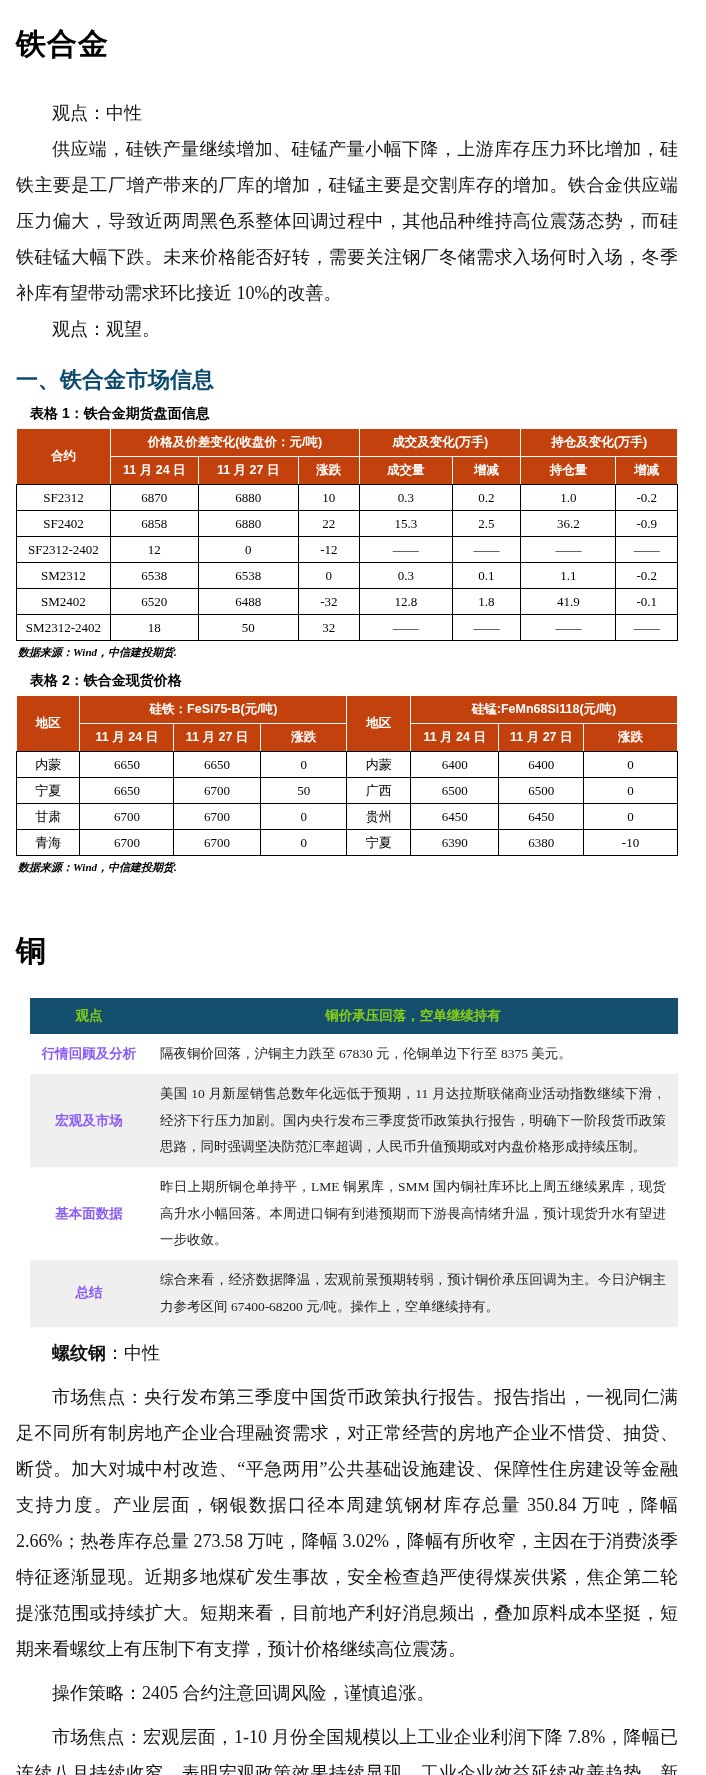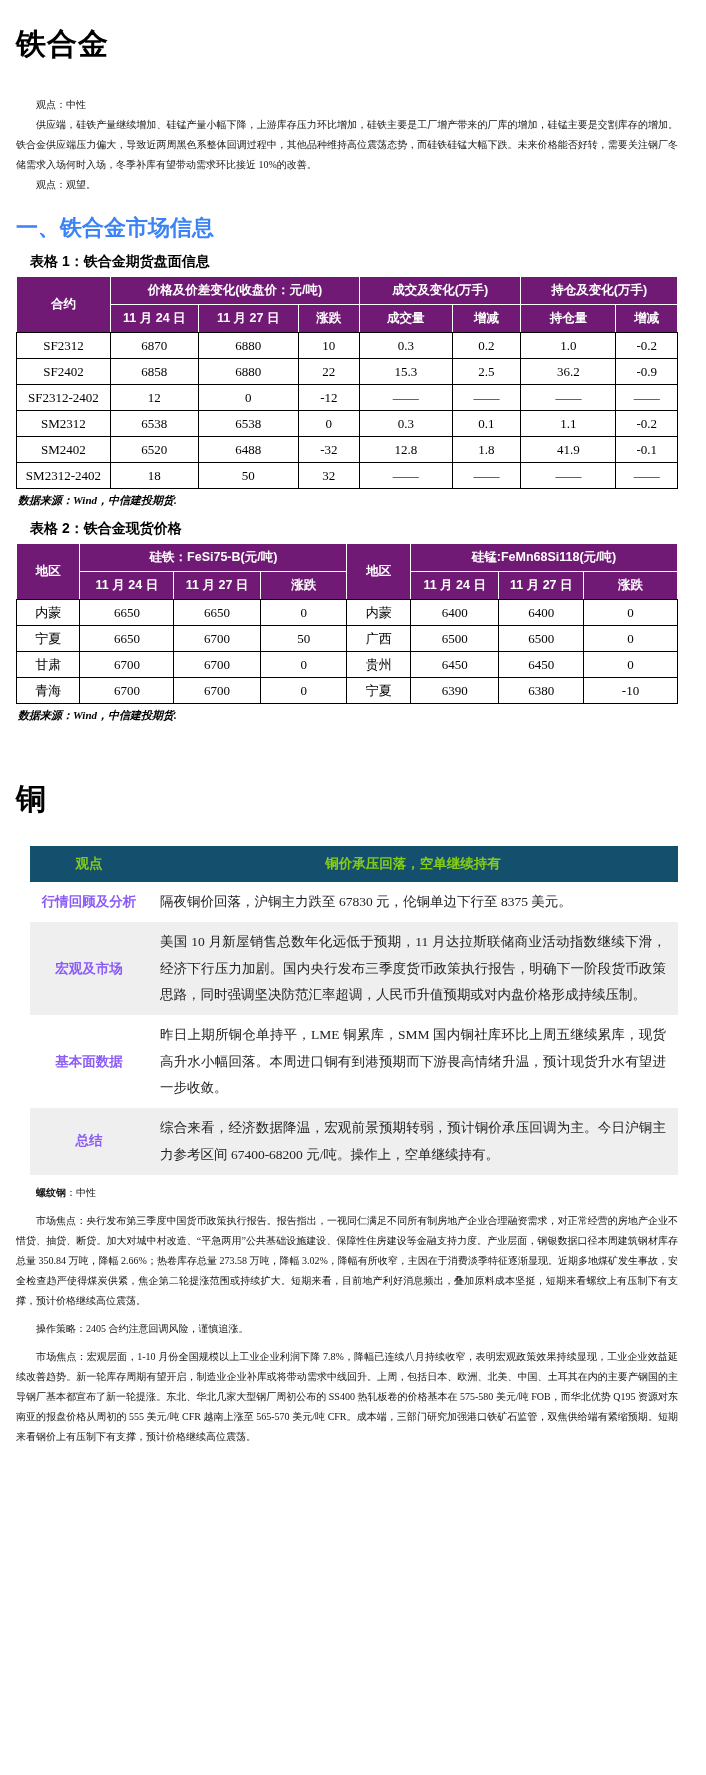--- a/index.html
+++ b/index.html
@@ -3,32 +3,32 @@
 <meta charset="utf-8">
 <style>
   html,body{margin:0;padding:0;background:#ffffff;}
   body{font-family:"Liberation Serif","DejaVu Serif",serif;color:#141414;}
   .doc{width:706px;box-sizing:border-box;padding:24px 28px 60px 16px;background:#fff;}
 
   .h1{font-family:"Liberation Sans","DejaVu Sans",sans-serif;font-weight:bold;font-size:30px;
       color:#000;margin:0 0 30px 0;letter-spacing:1px;}
   .h1.copper{margin-top:56px;margin-bottom:26px;}
 
-  .para{font-size:10px;line-height:2.0;text-align:justify;text-indent:2em;margin:0;}
+  .para{font-size:18px;line-height:2.0;text-align:justify;text-indent:2em;margin:0;}
   .block{margin-top:8px;}
   .bold-hei{font-family:"Liberation Sans","DejaVu Sans",sans-serif;font-weight:bold;}
 
   .h2{font-family:"Liberation Sans","DejaVu Sans",sans-serif;font-weight:bold;font-size:22px;
-      color:#3b82f6;margin:18px 0 10px 0;}
+      color:#0c4a6e;margin:18px 0 10px 0;}
 
   .tbl-caption{font-family:"Liberation Sans","DejaVu Sans",sans-serif;font-weight:bold;
       font-size:14px;margin:4px 0 5px 14px;color:#000;}
 
   table.grid{width:100%;border-collapse:collapse;table-layout:fixed;border:1px solid #000;}
-  .grid th{background:#701a75;color:#ffffff;font-family:"Liberation Sans","DejaVu Sans",sans-serif;
+  .grid th{background:#c2410c;color:#ffffff;font-family:"Liberation Sans","DejaVu Sans",sans-serif;
       font-weight:bold;font-size:12.5px;padding:5px 2px;border:1px solid #ffffff;text-align:center;}
   .grid thead tr:nth-child(2) th{border-bottom-color:#000;}
   .grid thead th[rowspan]{border-bottom-color:#000;}
   .grid td{border:1px solid #000;text-align:center;font-size:13px;padding:3px 2px;height:19px;color:#000;}
 
   .source{font-size:11px;font-weight:bold;font-style:italic;color:#000;margin:4px 0 12px 2px;}
 
   table.copper-table{width:calc(100% - 14px);margin-left:14px;border-collapse:collapse;margin-top:16px;}
   .copper-table thead th{background:#14506e;color:#84cc16;font-family:"Liberation Sans","DejaVu Sans",sans-serif;
       font-weight:bold;font-size:13.5px;padding:9px 6px;text-align:center;}

